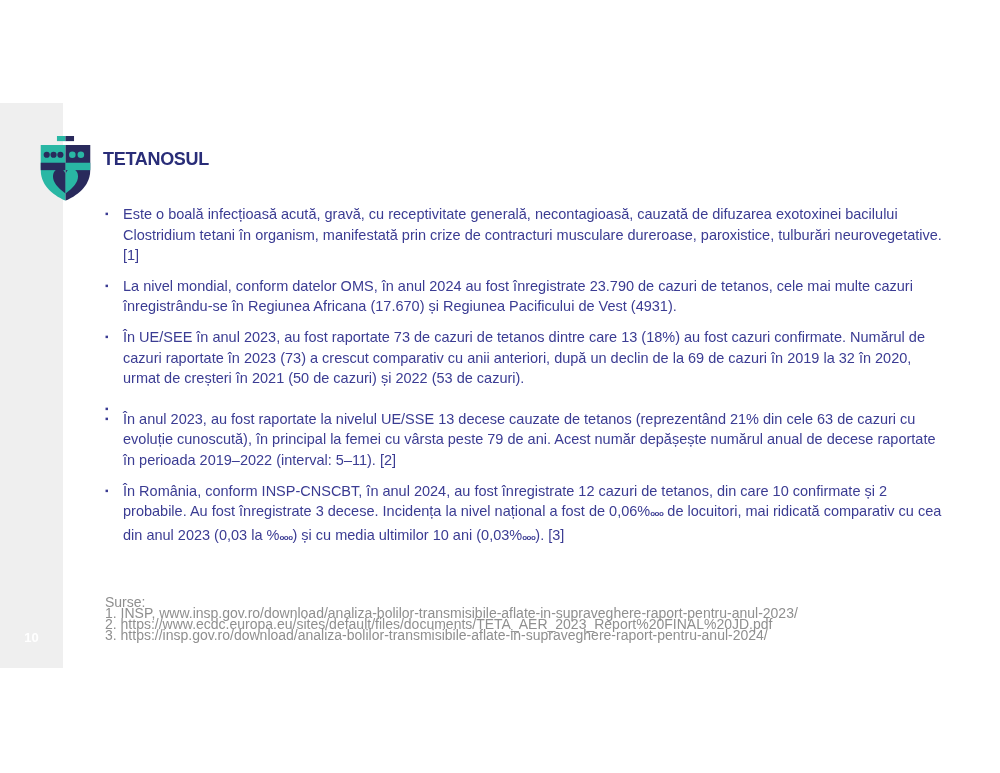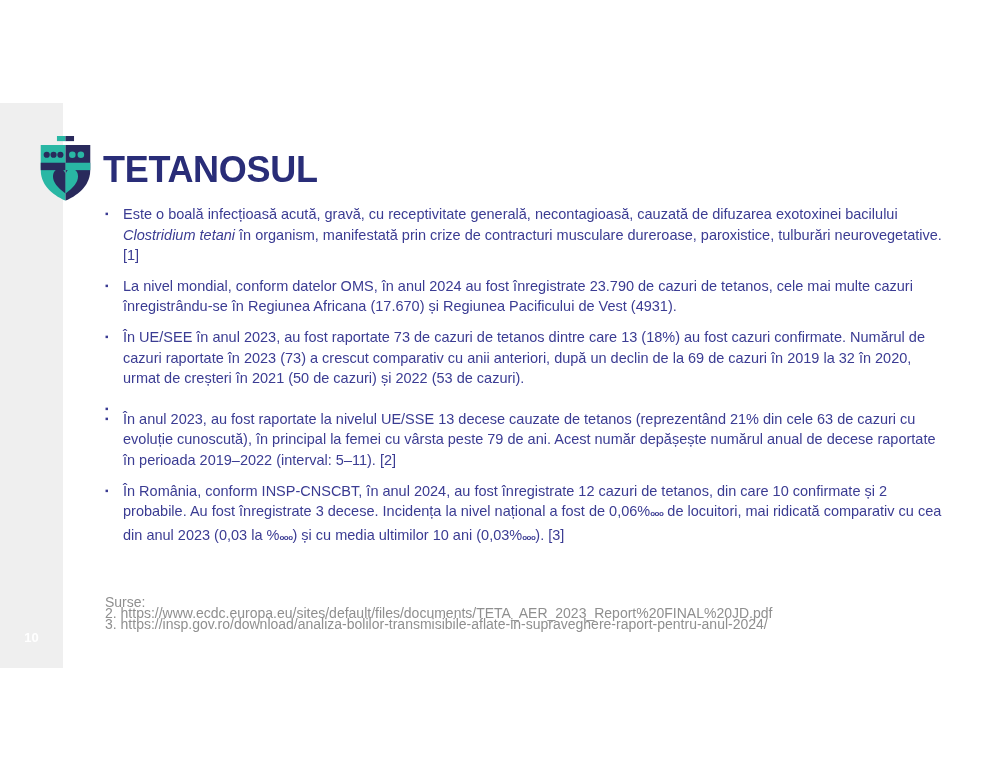--- a/index.html
+++ b/index.html
@@ -12,32 +12,32 @@
     position:absolute;left:0;top:103px;width:63px;height:565px;
     background:#efefef;
   }
   .page-num{
     position:absolute;left:0;top:630px;width:63px;text-align:center;
     color:#ffffff;font-weight:bold;font-size:13px;
   }
   .logo{position:absolute;left:37px;top:136px;width:57px;height:66px;}
   .title{
     position:absolute;left:103px;top:149px;
-    font-size:36px;font-weight:bold;color:#292d78;letter-spacing:-0.3px;
+    font-size:18px;font-weight:bold;color:#292d78;letter-spacing:-0.3px;
   }
   .content{position:absolute;left:105px;top:204px;width:846px;}
   ul.bullets{margin:0;padding:0;list-style:none;display:flex;flex-direction:column;gap:10px;}
   ul.bullets li{
     position:relative;padding-left:18px;
     font-size:14.5px;line-height:20.6px;color:#3b3c93;
   }
   ul.bullets li .marker{
     position:absolute;left:0;top:0;font-size:10px;line-height:20.6px;color:#3b3c93;
   }
-  .seg-italic{font-style:italic;}
+  .seg-italic{}
   .seg-mille{font-size:0.55em;letter-spacing:-0.5px;font-weight:bold;}
   .sources{
     position:absolute;left:105px;top:597px;
     font-size:14px;line-height:11px;color:#8f8f8f;
   }
 </style>
 </head>
 <body>
 
 <div class="slide">
@@ -95,18 +95,19 @@
         <li><span class="marker">▪</span><span>În UE/SEE în anul 2023, au fost raportate 73 de cazuri de tetanos dintre care 13 (18%) au fost cazuri confirmate. Numărul de cazuri raportate în 2023 (73) a crescut comparativ cu anii anteriori, după un declin de la 69 de cazuri în 2019 la 32 în 2020, urmat de creșteri în 2021 (50 de cazuri) și 2022 (53 de cazuri).</span></li>
         <li><span class="marker">▪</span></li>
         <li><span class="marker">▪</span><span>În anul 2023, au fost raportate la nivelul UE/SSE 13 decese cauzate de tetanos (reprezentând 21% din cele 63 de cazuri cu evoluție cunoscută), în principal la femei cu vârsta peste 79 de ani. Acest număr depășește numărul anual de decese raportate în perioada 2019–2022 (interval: 5–11). [2]</span></li>
         <li><span class="marker">▪</span><span>În România, conform INSP-CNSCBT, în anul 2024, au fost înregistrate 12 cazuri de tetanos, din care 10 confirmate și 2 probabile. Au fost înregistrate 3 decese. Incidența la nivel național a fost de 0,06%</span><span class="seg-mille">ooo</span><span> de locuitori, mai ridicată comparativ cu cea din anul 2023 (0,03 la %</span><span class="seg-mille">ooo</span><span>) și cu media ultimilor 10 ani (0,03%</span><span class="seg-mille">ooo</span><span>). [3]</span></li>
       </ul>
   </div>
 
   <div class="sources">
     <div>Surse:</div>
     <div>
+        <div>1. INSP, www.insp.gov.ro/download/analiza-bolilor-transmisibile-aflate-in-supraveghere-raport-pentru-anul-2023/</div>
         <div>2. https://www.ecdc.europa.eu/sites/default/files/documents/TETA_AER_2023_Report%20FINAL%20JD.pdf</div>
         <div>3. https://insp.gov.ro/download/analiza-bolilor-transmisibile-aflate-in-supraveghere-raport-pentru-anul-2024/</div>
       </div>
   </div>
 
 </div>
 
 </body></html>

